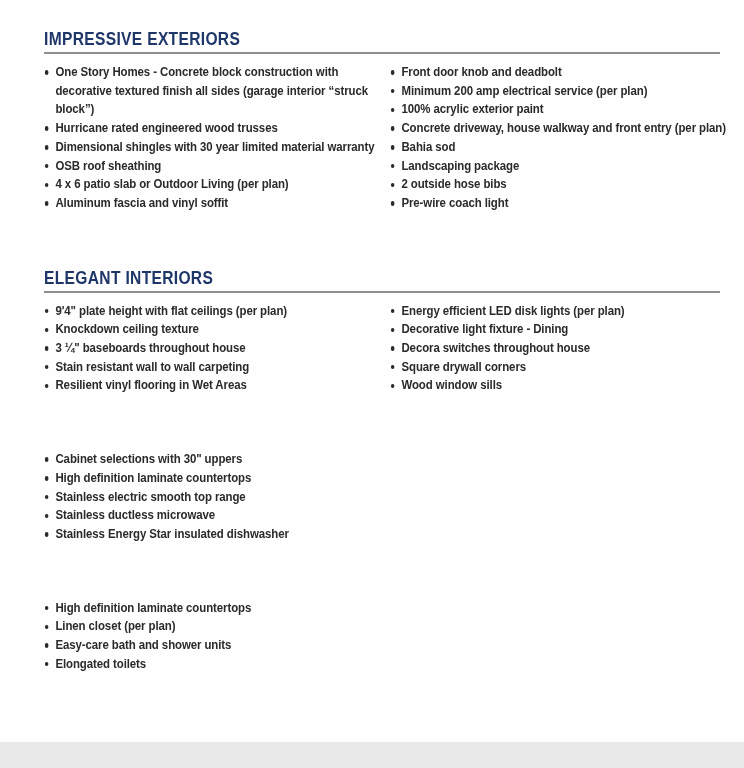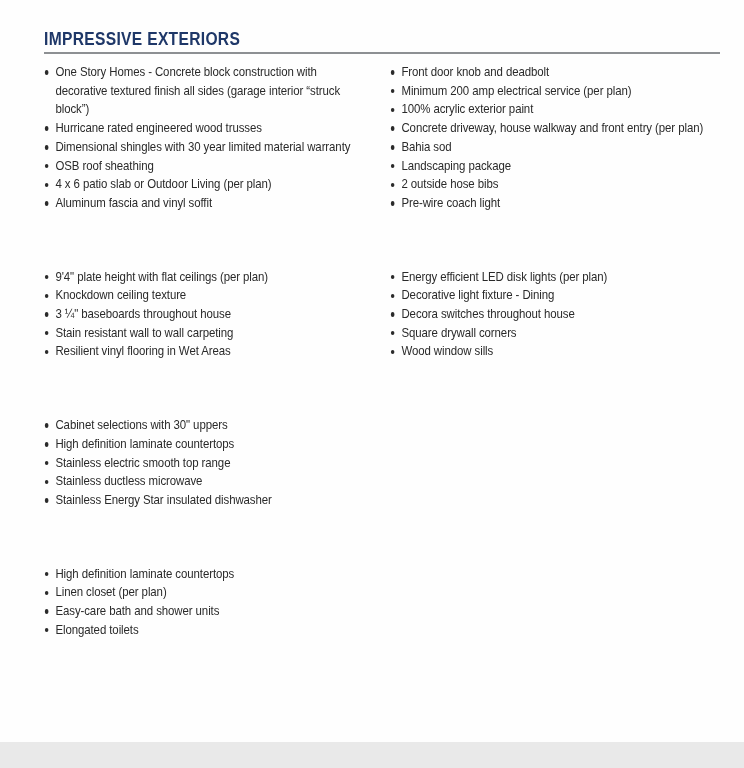--- a/index.html
+++ b/index.html
@@ -31,21 +31,21 @@
     letter-spacing: 0.4px;
     color: #1e3768;
     white-space: pre;
     transform: scaleX(0.82);
     transform-origin: 0 0;
   }
   .lists {
     display: flex;
     margin-top: 9px;
   }
-  .col { margin: 0; padding: 0; list-style: none; }
+  .col { margin: 0; padding: 0; list-style: none; font-weight: bold; }
   .col-left  { width: 346px; flex: 0 0 346px; }
   .col-right { flex: 1 1 auto; }
   .item {
     position: relative;
     padding-left: 13px;
     font-size: 13px;
     line-height: 18.7px;
     letter-spacing: -0.1px;
     color: #2a2a2a;
     white-space: pre;
@@ -100,20 +100,23 @@
             <li class="item">Concrete driveway, house walkway and front entry (per plan)</li>
             <li class="item">Bahia sod</li>
             <li class="item">Landscaping package</li>
             <li class="item">2 outside hose bibs</li>
             <li class="item">Pre-wire coach light</li>
           </ul>
       </div>
     </div>
 
     <div class="section">
+      <div class="sec-head">
+        <h2 class="sec-title">ELEGANT INTERIORS</h2>
+      </div>
       <div class="lists">
         <ul class="col col-left">
             <li class="item">9'4" plate height with flat ceilings (per plan)</li>
             <li class="item">Knockdown ceiling texture</li>
             <li class="item">3 ¼" baseboards throughout house</li>
             <li class="item">Stain resistant wall to wall carpeting</li>
             <li class="item">Resilient vinyl flooring in Wet Areas</li>
           </ul>
         <ul class="col col-right">
             <li class="item">Energy efficient LED disk lights (per plan)</li>

